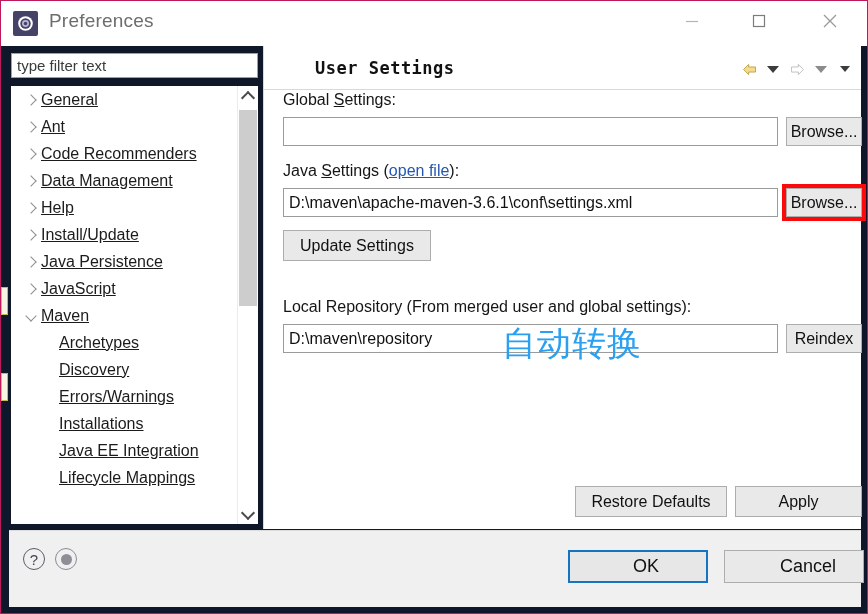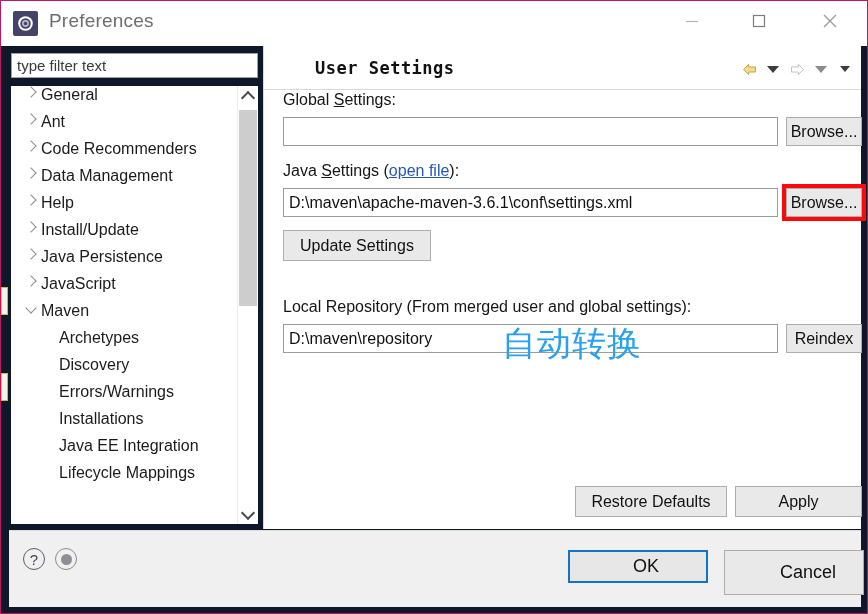--- a/index.html
+++ b/index.html
@@ -110,25 +110,26 @@
     overflow: hidden;
   }
   #tree-list {
     position: absolute;
     left: 0; top: 0;
     width: 228px;
   }
   .tree-item {
     height: 27px;
     display: flex;
-    align-items: flex-start;
+    align-items: center;
     font-size: 16px;
     color: #1b1b1b;
     white-space: nowrap;
     box-sizing: border-box;
+    text-decoration: underline;
   }
   .tree-item .tw {
     width: 20px;
     flex: 0 0 20px;
     text-align: center;
     color: #8d8d8d;
     font-size: 12px;
     line-height: 1;
   }
   .tree-item.lvl1 { padding-left: 10px; }
@@ -347,21 +348,21 @@
   }
   #btn-ok {
     left: 559px; top: 19px;
     width: 140px; height: 33px;
     border: 2px solid #1573c6;
     background: #e7e7e7;
     padding-left: 16px;
   }
   #btn-cancel {
     left: 715px; top: 19px;
-    width: 140px; height: 45px; padding-left: 28px;
+    width: 140px; height: 33px; padding-left: 28px;
   }
 </style>
 </head>
 <body>
 
 <div id="window">
 
   <div class="bg-frag" style="top:286px;height:28px;"></div>
   <div class="bg-frag" style="top:372px;height:28px;"></div>
 

